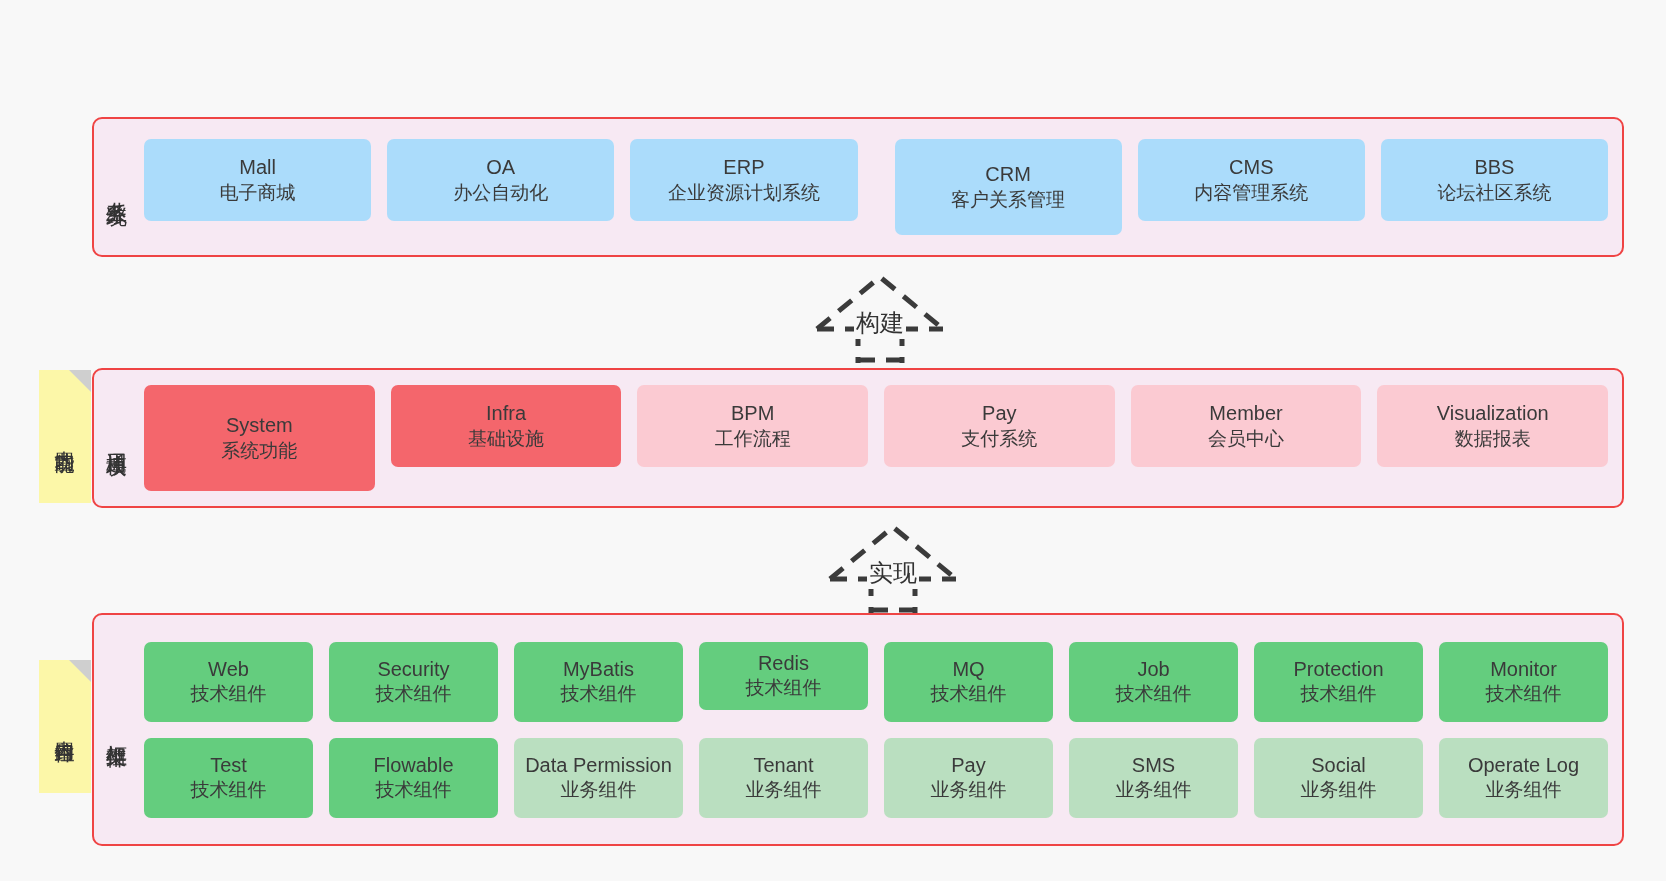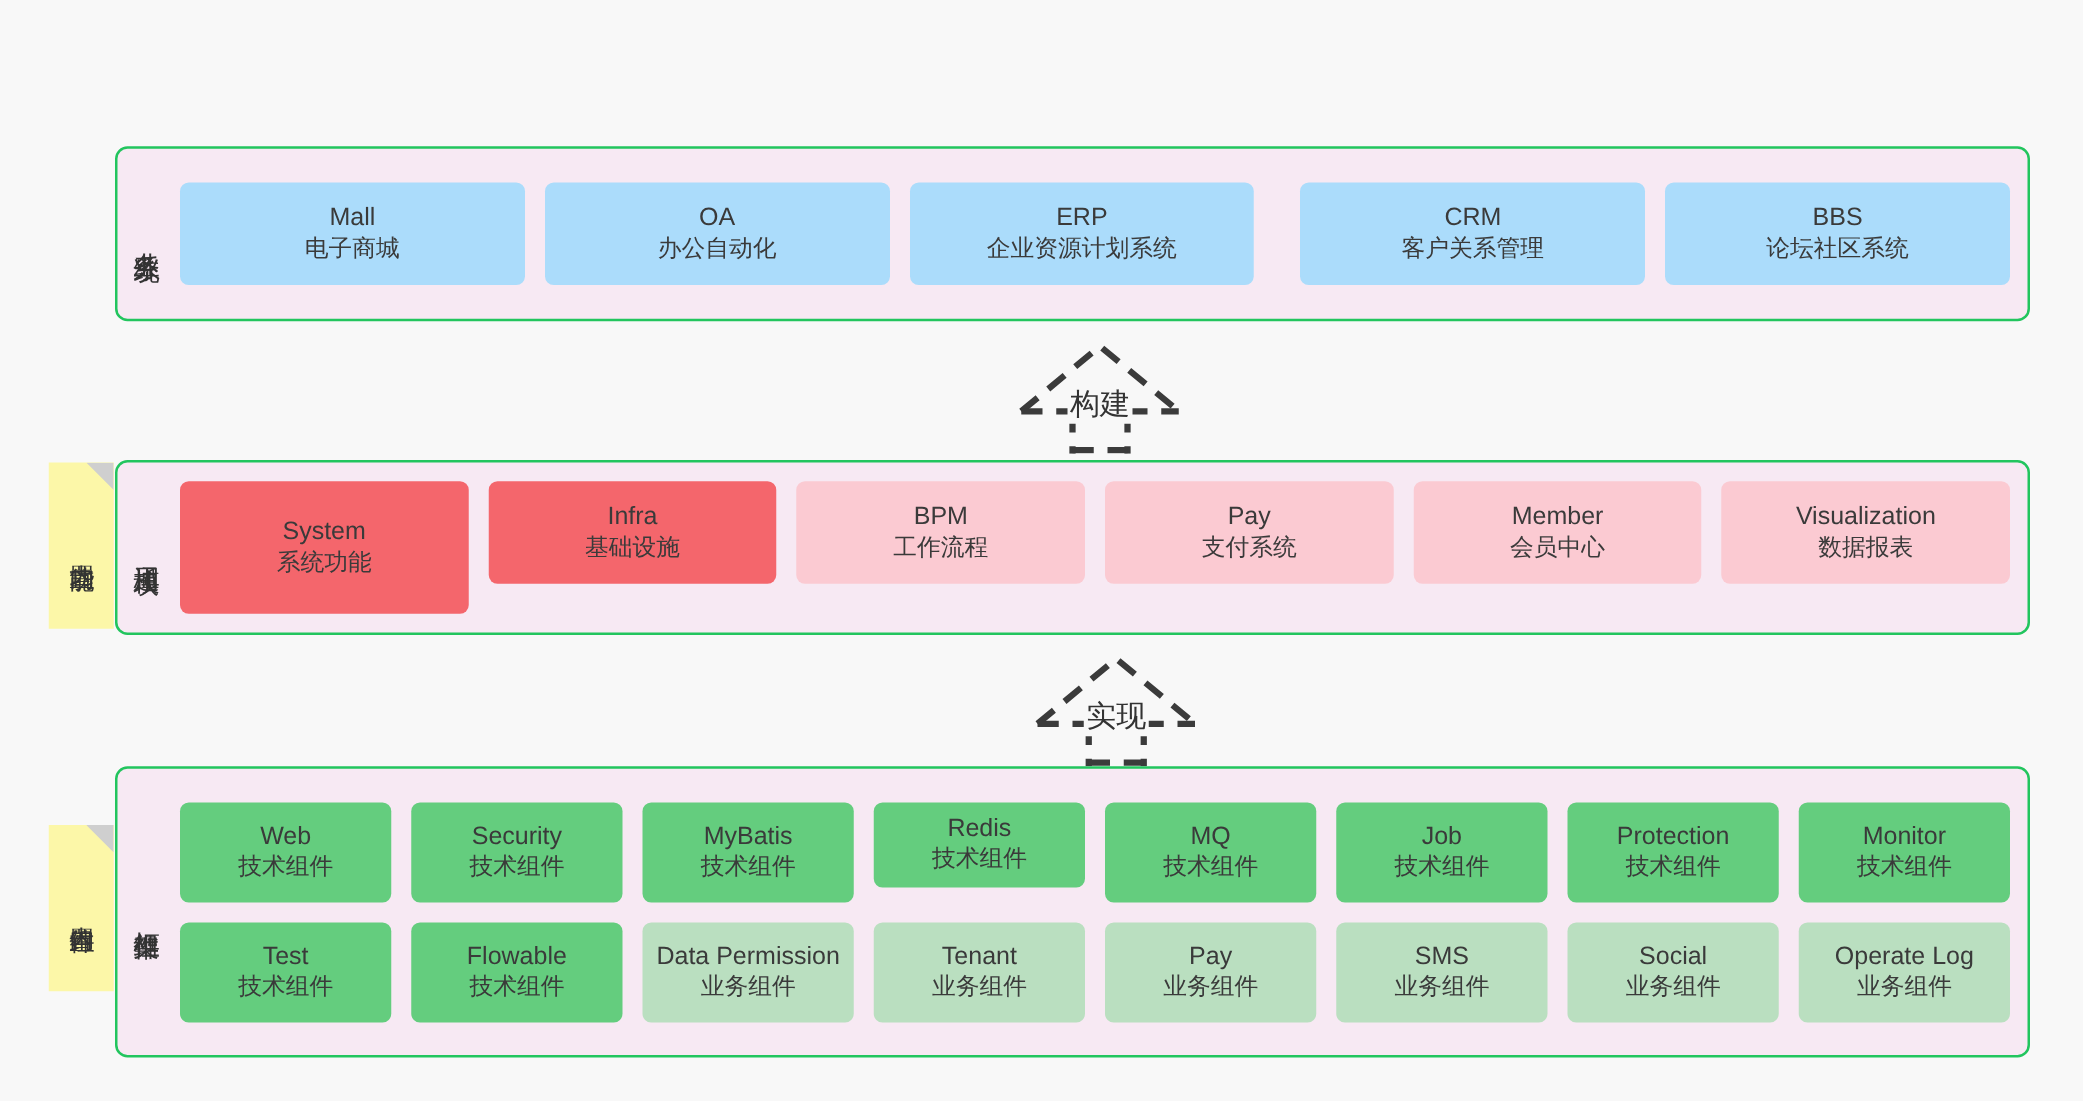--- a/index.html
+++ b/index.html
@@ -20,21 +20,21 @@
     position: absolute;
     left: 0; top: 0;
     width: 1666px;
     height: 881px;
   }
 
   
   .layer {
     position: absolute;
     background: #f7e9f3;
-    border: 2px solid #22c55e;
+    border: 2px solid #ef4444;
     border-radius: 10px;
     box-sizing: border-box;
     display: flex;
     align-items: stretch;
   }
 
   
   .layer-title {
     flex: 0 0 auto;
     width: 44px;
@@ -155,23 +155,27 @@
           <span class="t2">电子商城</span>
         </div>
         <div class="card c-blue" style="height:82px;">
           <span class="t1">OA</span>
           <span class="t2">办公自动化</span>
         </div>
         <div class="card c-blue" style="height:82px;">
           <span class="t1">ERP</span>
           <span class="t2">企业资源计划系统</span>
         </div>
-        <div class="card c-blue" style="height:82px;margin-left:21px;">
+        <div class="card c-blue" style="height:96px;margin-left:21px;">
           <span class="t1">CRM</span>
           <span class="t2">客户关系管理</span>
+        </div>
+        <div class="card c-blue" style="height:82px;">
+          <span class="t1">CMS</span>
+          <span class="t2">内容管理系统</span>
         </div>
         <div class="card c-blue" style="height:82px;">
           <span class="t1">BBS</span>
           <span class="t2">论坛社区系统</span>
         </div>
       </div>
     </div>
   </div>
 
   <div class="arrow" id="arrow-build" style="left:805px; top:267px;">

